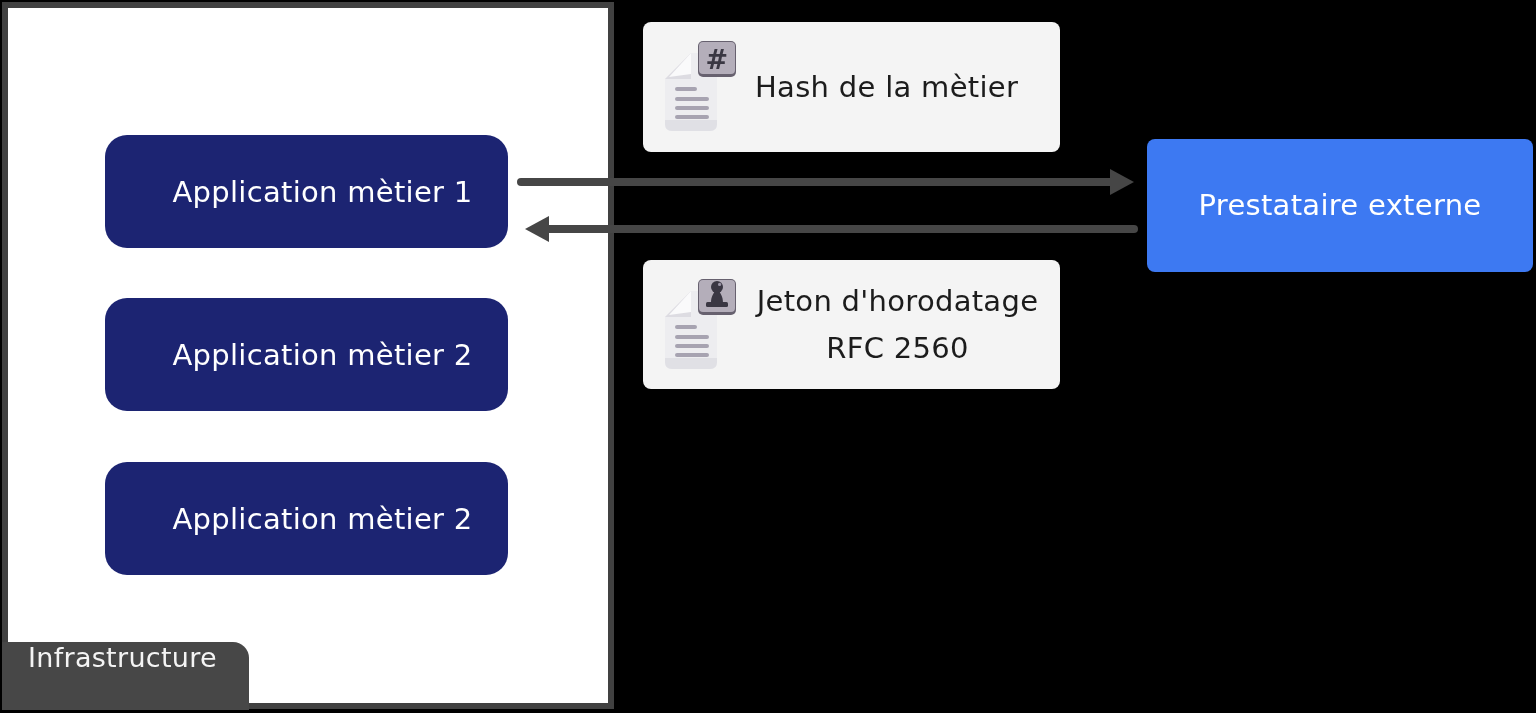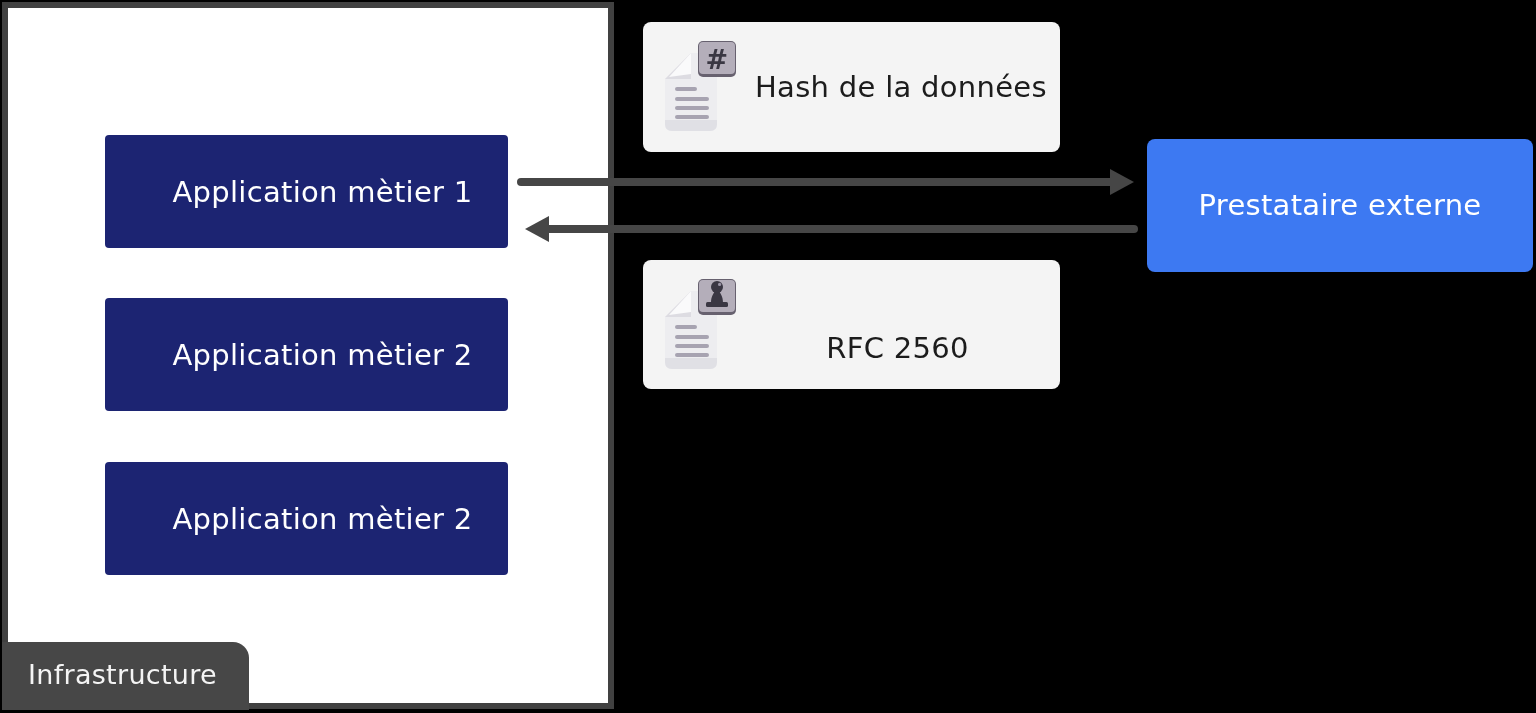--- a/index.html
+++ b/index.html
@@ -4,27 +4,27 @@
 <style>
   * { margin:0; padding:0; box-sizing:border-box; }
   html,body { width:1536px; height:713px; background:#000; overflow:hidden;
     font-family:"DejaVu Sans","Liberation Sans",sans-serif; }
   .canvas { position:relative; width:1536px; height:713px; background:#000; }
 
   .infra-box { position:absolute; left:2px; top:2px; width:612px; height:707px;
     background:#fff; border:6px solid #414141; }
 
   .app { position:absolute; left:105px; width:403px; height:113px;
-    background:#1c2472; border-radius:4px; color:#fff; font-size:29px;
+    background:#1c2472; border-radius:22px; color:#fff; font-size:29px;
     letter-spacing:0.3px; display:flex; align-items:center; justify-content:center;padding-left:32px; }
   .app-1 { top:135px; } .app-2 { top:298px; } .app-3 { top:462px; }
 
   .infra-label { position:absolute; left:2px; top:642px; height:68px;
     background:#474747; border-radius:0 16px 0 0; color:#f4f4f4; font-size:27px;
-    letter-spacing:0.3px; display:flex; align-items:center;
+    letter-spacing:0.3px; display:flex; 
     padding:0 32px 4px 26px; }
 
   .card { position:absolute; left:643px; width:417px; background:#f4f4f4;
     border-radius:8px; display:flex; align-items:center; color:#1c1c1c;
     font-size:29px; letter-spacing:0.3px; }
   .card-hash { top:22px; height:130px; }
   .card-token { top:260px; height:129px; }
   .card-icon { position:absolute; left:22px; top:19px; width:76px; height:92px; }
   .card-hash .card-label { margin-left:112px; }
   .card-token .card-label { flex:1; margin-left:100px; margin-right:8px;
@@ -66,21 +66,21 @@
       <path d="M26 12 L0 38 L26 38 Z" fill="#dddce2"></path>
       <path d="M26 12 L4 36 L26 33 Z" fill="#fafafb"></path>
       <rect x="10" y="46" width="22" height="4" rx="2" fill="#a7a3b1"></rect>
       <rect x="10" y="56" width="34" height="4" rx="2" fill="#a7a3b1"></rect>
       <rect x="10" y="65" width="34" height="4" rx="2" fill="#a7a3b1"></rect>
       <rect x="10" y="74" width="34" height="4" rx="2" fill="#a7a3b1"></rect>
       <rect x="33" y="0" width="38" height="36" rx="5" fill="#67616f"></rect>
       <rect x="34" y="1" width="36" height="32" rx="4" fill="#b4aeba"></rect>
       <text x="52" y="18" font-size="27" font-weight="bold" fill="#3a3743" text-anchor="middle" dominant-baseline="central">#</text>
     </svg>
-    <span class="card-label">Hash de la données</span>
+    <span class="card-label">Hash de la mètier</span>
   </div>
 
   <div class="card card-token">
     <svg class="card-icon" viewBox="0 0 76 92">
       <path d="M26 12 H45 Q52 12 52 19 V83 Q52 90 45 90 H7 Q0 90 0 83 V38 Z" fill="#ededf0"></path>
       <path d="M0 79 V83 Q0 90 7 90 H45 Q52 90 52 83 V79 Z" fill="#e0e0e5"></path>
       <path d="M26 12 L0 38 L26 38 Z" fill="#dddce2"></path>
       <path d="M26 12 L4 36 L26 33 Z" fill="#fafafb"></path>
       <rect x="10" y="46" width="22" height="4" rx="2" fill="#a7a3b1"></rect>
       <rect x="10" y="56" width="34" height="4" rx="2" fill="#a7a3b1"></rect>
@@ -89,21 +89,21 @@
       <rect x="33" y="0" width="38" height="36" rx="5" fill="#67616f"></rect>
       <rect x="34" y="1" width="36" height="32" rx="4" fill="#b4aeba"></rect>
       <g>
         <rect x="41" y="23" width="22" height="5" rx="1.5" fill="#3a3743"></rect>
         <path d="M46 24 C46 17 48.5 15 50 11.5 L54 11.5 C55.5 15 58 17 58 24 Z" fill="#3a3743"></path>
         <circle cx="52" cy="8" r="6" fill="#3a3743"></circle>
         <circle cx="54.6" cy="5.4" r="1.6" fill="#9b95a6"></circle>
       </g>
     </svg>
     <span class="card-label">
-      <br>
+      <span>Jeton d'horodatage</span><br>
       <span>RFC 2560</span>
     </span>
   </div>
 
   <div class="provider">
     <span>
       <span>Prestataire externe</span><br>
     </span>
   </div>
 

